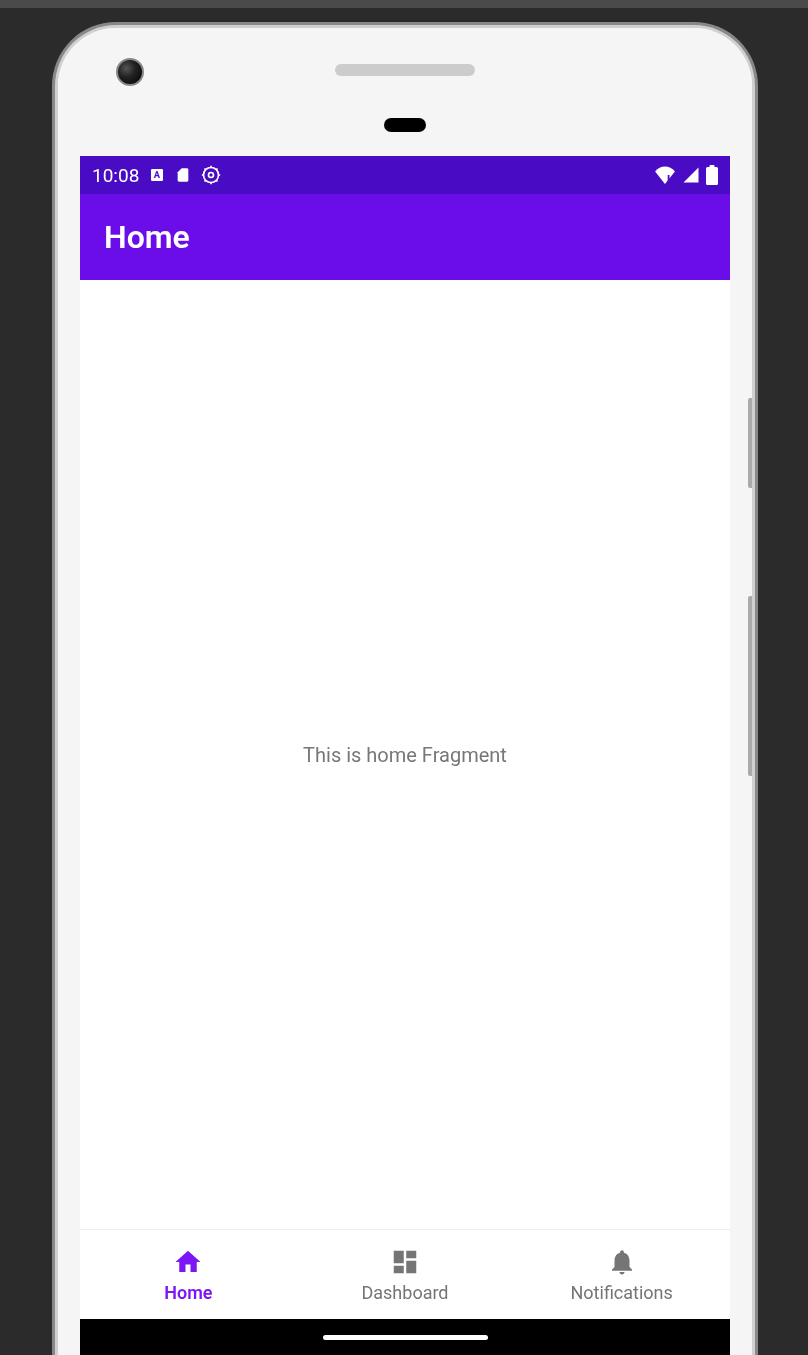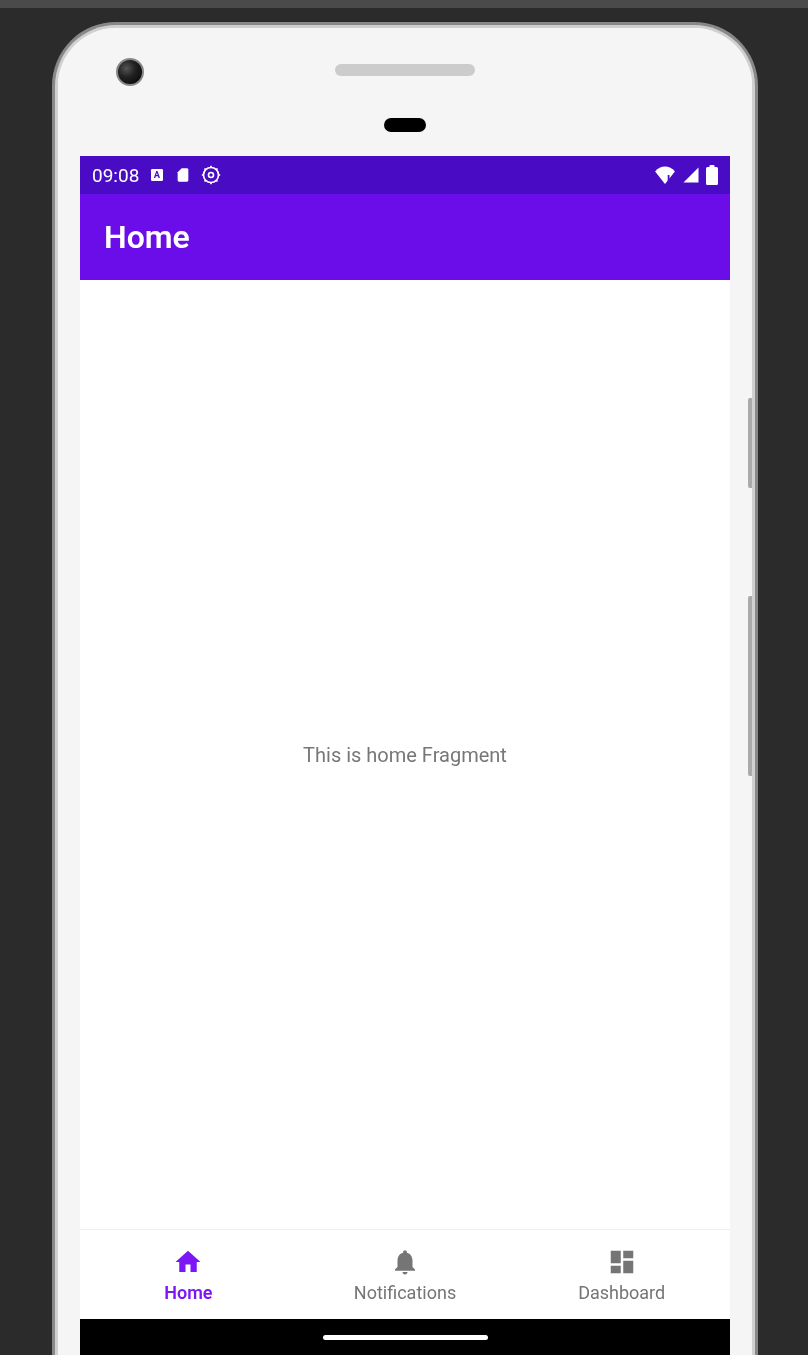--- a/index.html
+++ b/index.html
@@ -197,21 +197,21 @@
   <div class="phone-top">
     <div class="camera"></div>
     <div class="speaker-top"></div>
     <div class="pill"></div>
   </div>
 
   <div class="screen">
 
     <div class="status-bar">
       <div class="status-left">
-        <span>09:08</span>
+        <span>10:08</span>
         <span class="status-icon">
           <svg width="16" height="16" viewBox="0 0 24 24">
               <rect x="3" y="3" width="18" height="18" rx="2" fill="#fff"></rect>
               <text x="12" y="17" text-anchor="middle" font-size="14" font-weight="bold" fill="#4a0bc4">A</text>
             </svg>
         </span>
         <span class="status-icon">
           <svg width="16" height="18" viewBox="0 0 24 24" fill="#fff">
               <path d="M18 2h-8L4 8v12c0 1.1.9 2 2 2h12c1.1 0 2-.9 2-2V4c0-1.1-.9-2-2-2z"></path>
             </svg>
@@ -265,32 +265,32 @@
         <span class="nav-icon">
           <svg width="30" height="30" viewBox="0 0 24 24">
               <path d="M10 20v-6h4v6h5v-8h3L12 3 2 12h3v8z"></path>
             </svg>
         </span>
         <span class="nav-label">Home</span>
       </div>
       <div class="nav-item">
         <span class="nav-icon">
           <svg width="30" height="30" viewBox="0 0 24 24">
-              <path d="M12 22c1.1 0 2-.9 2-2h-4c0 1.1.89 2 2 2zm6-6v-5c0-3.07-1.64-5.64-4.5-6.32V4c0-.83-.67-1.5-1.5-1.5s-1.5.67-1.5 1.5v.68C7.63 5.36 6 7.92 6 11v5l-2 2v1h16v-1l-2-2z"></path>
-            </svg>
-        </span>
-        <span class="nav-label">Notifications</span>
+              <path d="M3 13h8V3H3v10zm0 8h8v-6H3v6zm10 0h8V11h-8v10zm0-18v6h8V3h-8z"></path>
+            </svg>
+        </span>
+        <span class="nav-label">Dashboard</span>
       </div>
       <div class="nav-item">
         <span class="nav-icon">
           <svg width="30" height="30" viewBox="0 0 24 24">
-              <path d="M3 13h8V3H3v10zm0 8h8v-6H3v6zm10 0h8V11h-8v10zm0-18v6h8V3h-8z"></path>
-            </svg>
-        </span>
-        <span class="nav-label">Dashboard</span>
+              <path d="M12 22c1.1 0 2-.9 2-2h-4c0 1.1.89 2 2 2zm6-6v-5c0-3.07-1.64-5.64-4.5-6.32V4c0-.83-.67-1.5-1.5-1.5s-1.5.67-1.5 1.5v.68C7.63 5.36 6 7.92 6 11v5l-2 2v1h16v-1l-2-2z"></path>
+            </svg>
+        </span>
+        <span class="nav-label">Notifications</span>
       </div>
     </div>
 
     <div class="system-nav">
       <div class="nav-handle"></div>
     </div>
 
   </div>
 </div>
 

